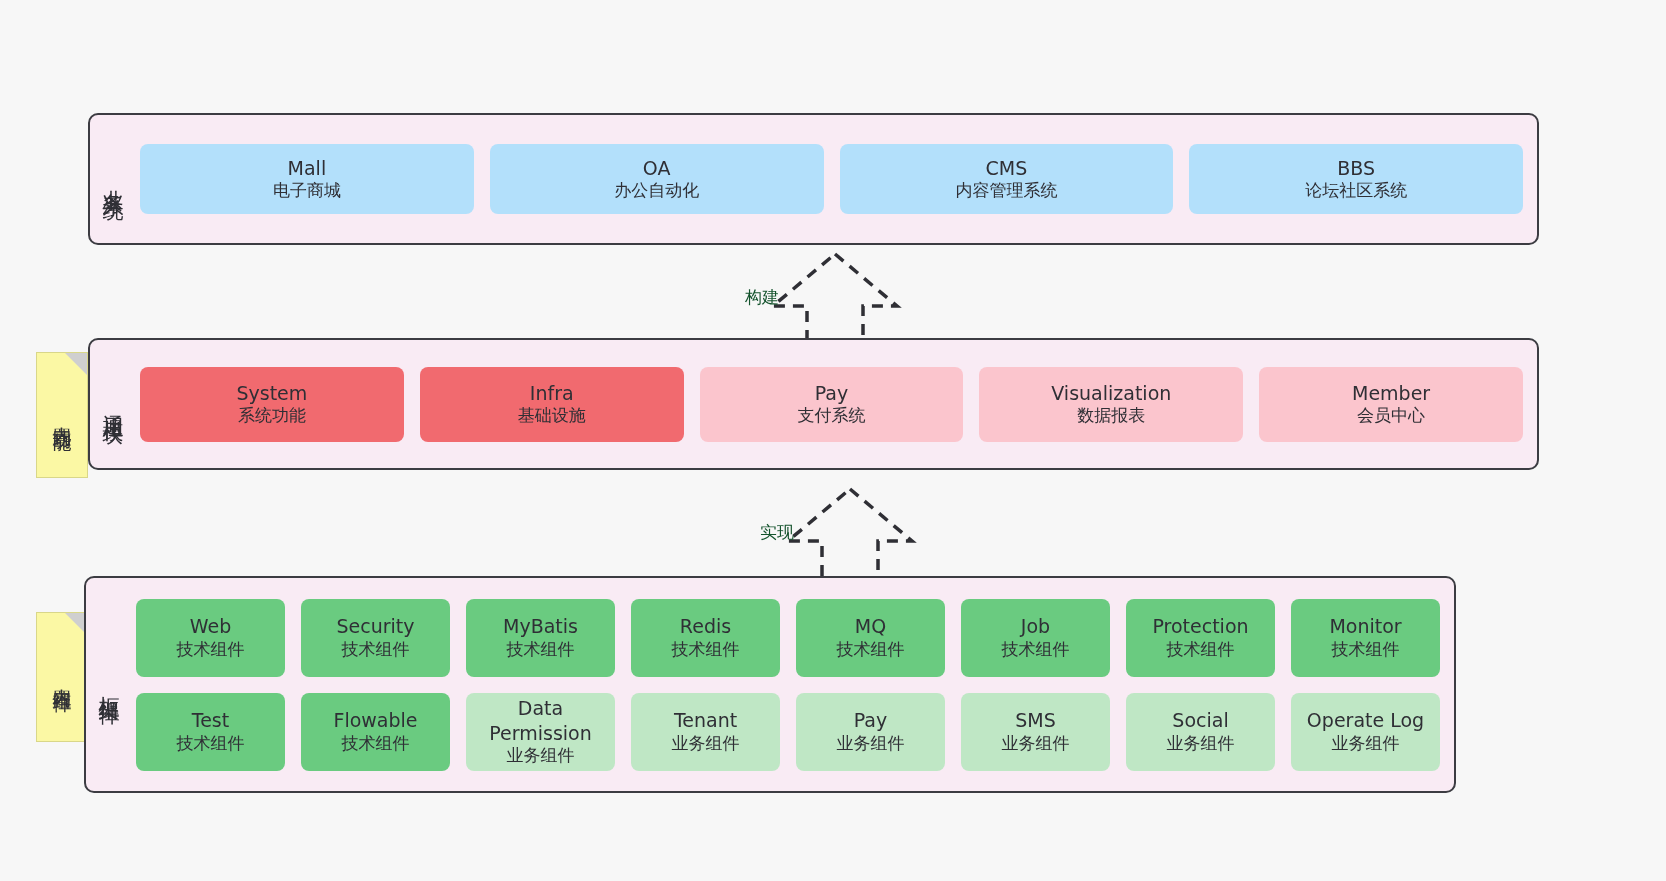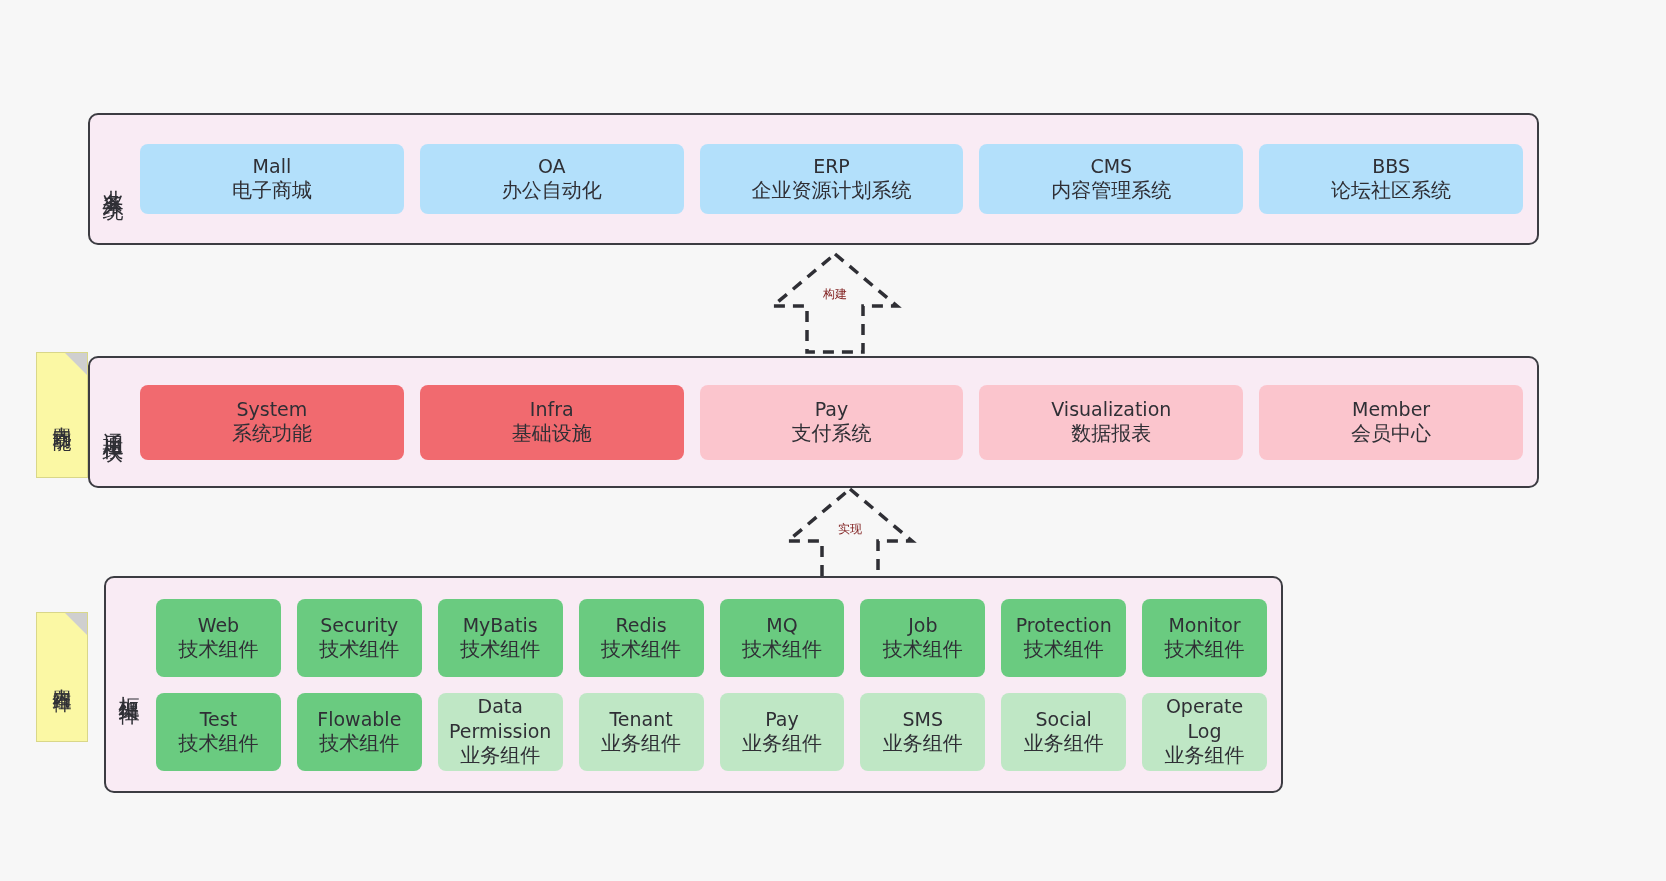--- a/index.html
+++ b/index.html
@@ -68,36 +68,36 @@
     display: flex;
     flex-direction: column;
     align-items: center;
     justify-content: center;
     text-align: center;
     color: #2f2f35;
     line-height: 1.28;
     padding: 4px 6px;
   }
   .card .l1 { font-size: 19px; }
-  .card .l2 { font-size: 20px; }
+  .card .l2 { font-size: 17px; }
 
   .card.blue  { background: #b3e0fb; }
   .card.red   { background: #f16a6f; }
   .card.pink  { background: #fbc5cd; }
   .card.green { background: #6acb80; }
   .card.mint  { background: #bfe7c5; }
 
   
   #layer-business { left: 88px; top: 113px; width: 1451px; height: 132px; }
   #layer-business .card { height: 70px; }
 
-  #layer-modules  { left: 88px; top: 356px; width: 1451px; height: 132px; }
+  #layer-modules  { left: 88px; top: 338px; width: 1451px; height: 132px; }
   #layer-modules .card { height: 75px; }
 
-  #layer-framework { left: 104px; top: 576px; width: 1179px; height: 217px; }
+  #layer-framework { left: 84px; top: 576px; width: 1372px; height: 217px; }
   #layer-framework .card { height: 78px; }
 
   
   .note {
     position: absolute;
     box-sizing: border-box;
     background: #fbf8a4;
     border: 1px solid #d9d789;
     display: flex;
     align-items: center;
@@ -127,23 +127,22 @@
     position: absolute;
     width: 180px;
     height: 110px;
   }
   .connector svg { display: block; }
   .connector .clabel {
     position: absolute;
     left: 0;
     right: 0;
     top: 38px;
-    text-align: center;
-    font-size: 12px;
-    color: #7f1d1d;
+    font-size: 17px;
+    color: #14532d;
     pointer-events: none;
   }
   #connector-build    { left: 745px; top: 248px; }
   #connector-implement{ left: 760px; top: 483px; }
 </style>
 </head>
 <body>
 
 <div class="canvas">
 
@@ -153,24 +152,20 @@
       <div class="card-row">
         <div class="card blue">
           <span class="l1">Mall</span>
           <span class="l2">电子商城</span>
         </div>
         <div class="card blue">
           <span class="l1">OA</span>
           <span class="l2">办公自动化</span>
         </div>
         <div class="card blue">
-          <span class="l1">ERP</span>
-          <span class="l2">企业资源计划系统</span>
-        </div>
-        <div class="card blue">
           <span class="l1">CMS</span>
           <span class="l2">内容管理系统</span>
         </div>
         <div class="card blue">
           <span class="l1">BBS</span>
           <span class="l2">论坛社区系统</span>
         </div>
       </div>
     </div>
   </div>

